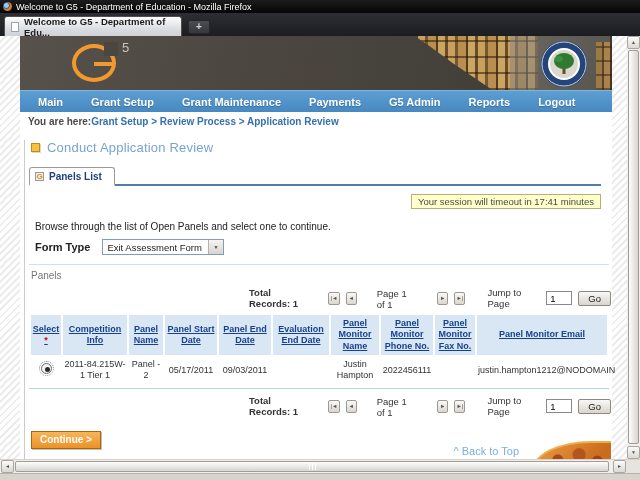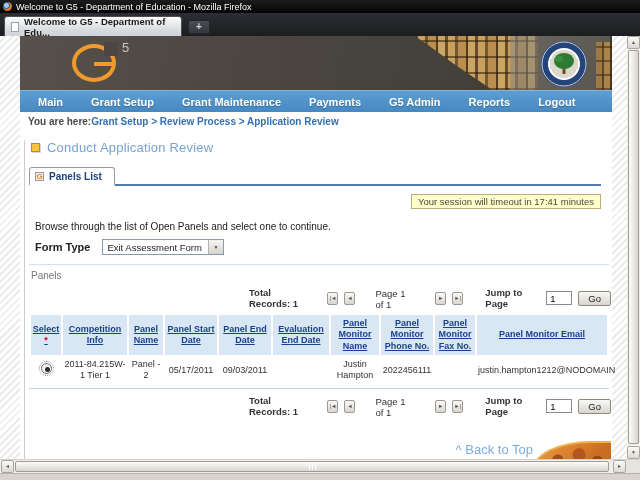--- a/index.html
+++ b/index.html
@@ -80,39 +80,39 @@
   .select-arrow { width:15px; height:14px; background:linear-gradient(#f5f4f2,#d8d4cd); border-left:1px solid #b5b1aa; color:#444; font-size:5px; text-align:center; line-height:14px; }
 
   .divider { margin-top:9px; width:580px; height:1px; background:#cfe0f0; }
   .section-label { margin:5px 0 0 2px; color:#767676; font-size:10px; }
 
   .pagrow { display:flex; align-items:center; margin:5px 0 0 220px; font-size:9.5px; }
   .pag-total { font-weight:bold; color:#333; }
   .pag-btn { width:13px; height:13px; background:linear-gradient(#fafaf9,#dad6d0); border:1px solid #9d9992; border-radius:2px; color:#55514a; font-size:5.5px; text-align:center; line-height:11px; margin-left:6px; }
   .pag-gap { margin-left:18px; }
   .pag-page { margin:2px 14px 0 20px; color:#333; }
-  .pag-jump { font-weight:bold; margin-left:22px; }
+  .pag-jump { font-weight:normal; margin-left:22px; }
   .jump-input { width:26px; height:14px; border:1px solid #8a8a8a; font-size:9.5px; padding:0 3px; font-family:inherit; }
   .go-btn { height:15px; background:linear-gradient(#f8f8f6,#d9d5ce); border:1px solid #8d897f; border-radius:2px; font-size:9.5px; padding:0 9px; margin-left:6px; color:#222; font-family:inherit; }
   .jump-wrap { margin-left:10px; }
 
   table.panels { border-collapse:separate; border-spacing:2px; margin:3px 0 0 0; table-layout:fixed; width:580px; }
   th.hc { background:#d9e7f5; color:#17418c; font-size:9px; font-weight:bold; text-decoration:underline; text-align:center; vertical-align:middle; padding:3px 1px; line-height:1.25; }
   th.hc .nolink { text-decoration:none; display:block; }
   .req { color:#cc0000; text-decoration:none; font-size:9px; }
   td.dc { background:#fff; font-size:9px; color:#333; text-align:center; vertical-align:middle; padding:2px 1px; line-height:1.3; word-wrap:break-word; }
   td.email-cell { white-space:nowrap; }
   .tablerule { width:580px; height:1px; background:#b9d3ea; margin-top:2px; }
 
   .radio { display:inline-block; width:11px; height:11px; border:1px solid #6a6a6a; border-radius:50%; background:#f4f4f4; position:relative; outline:1px dotted #8a8a8a; outline-offset:1px; }
   .radio::after { content:""; position:absolute; left:3px; top:3px; width:5px; height:5px; border-radius:50%; background:#2a2a2a; }
 
   .continue-btn { margin:13px 0 0 2px; display:inline-block; background:linear-gradient(#f8b459,#ec9226); border:1px solid #a8680f; color:#fff; font-weight:bold; font-size:10px; padding:2px 8px 3px; box-shadow:1px 1px 0 rgba(0,0,0,.25); font-family:inherit; }
 
-  .backtop { position:absolute; right:78px; bottom:12px; color:#7aade0; font-size:13px; }
+  .backtop { position:absolute; right:92px; bottom:12px; color:#7aade0; font-size:11px; }
   .corner { position:absolute; right:0; bottom:0; width:78px; height:28px; border-top-left-radius:100% 135%; border-top:2px solid #eeb04e; border-left:2px solid #eeb04e;
     background:radial-gradient(circle at 30% 65%, #a8491a 0 5px, transparent 6px),
                radial-gradient(circle at 58% 45%, #b5541f 0 6px, transparent 7px),
                radial-gradient(circle at 82% 70%, #9e4316 0 5px, transparent 6px),
                linear-gradient(135deg,#ef9c42,#c96c1e 75%); }
 
   
   .hscroll { position:absolute; top:459px; left:0; width:640px; height:14px; background:#f1efec; border-top:1px solid #d5d2cc; }
   .h-left { position:absolute; left:1px; top:0; }
   .h-right { position:absolute; right:14px; top:0; }
@@ -273,20 +273,21 @@
           <span class="pag-btn pag-gap">|◄</span>
           <span class="pag-btn">◄</span>
           <span class="pag-page">Page 1 of 1</span>
           <span class="pag-btn">►</span>
           <span class="pag-btn">►|</span>
           <span class="pag-jump">Jump to Page</span>
           <span class="jump-wrap"><input class="jump-input" value="1" style=""></span>
           <button class="go-btn">Go</button>
         </div>
 
+        <button class="continue-btn">Continue &gt;</button>
 
         <span class="backtop">^ Back to Top</span>
         <div class="corner"></div>
       </div>
     </div>
 
     <div class="vscroll">
       <div class="scroll-btn v-up">▲</div>
       <div class="v-thumb"></div>
       <div class="scroll-btn v-down">▼</div>

